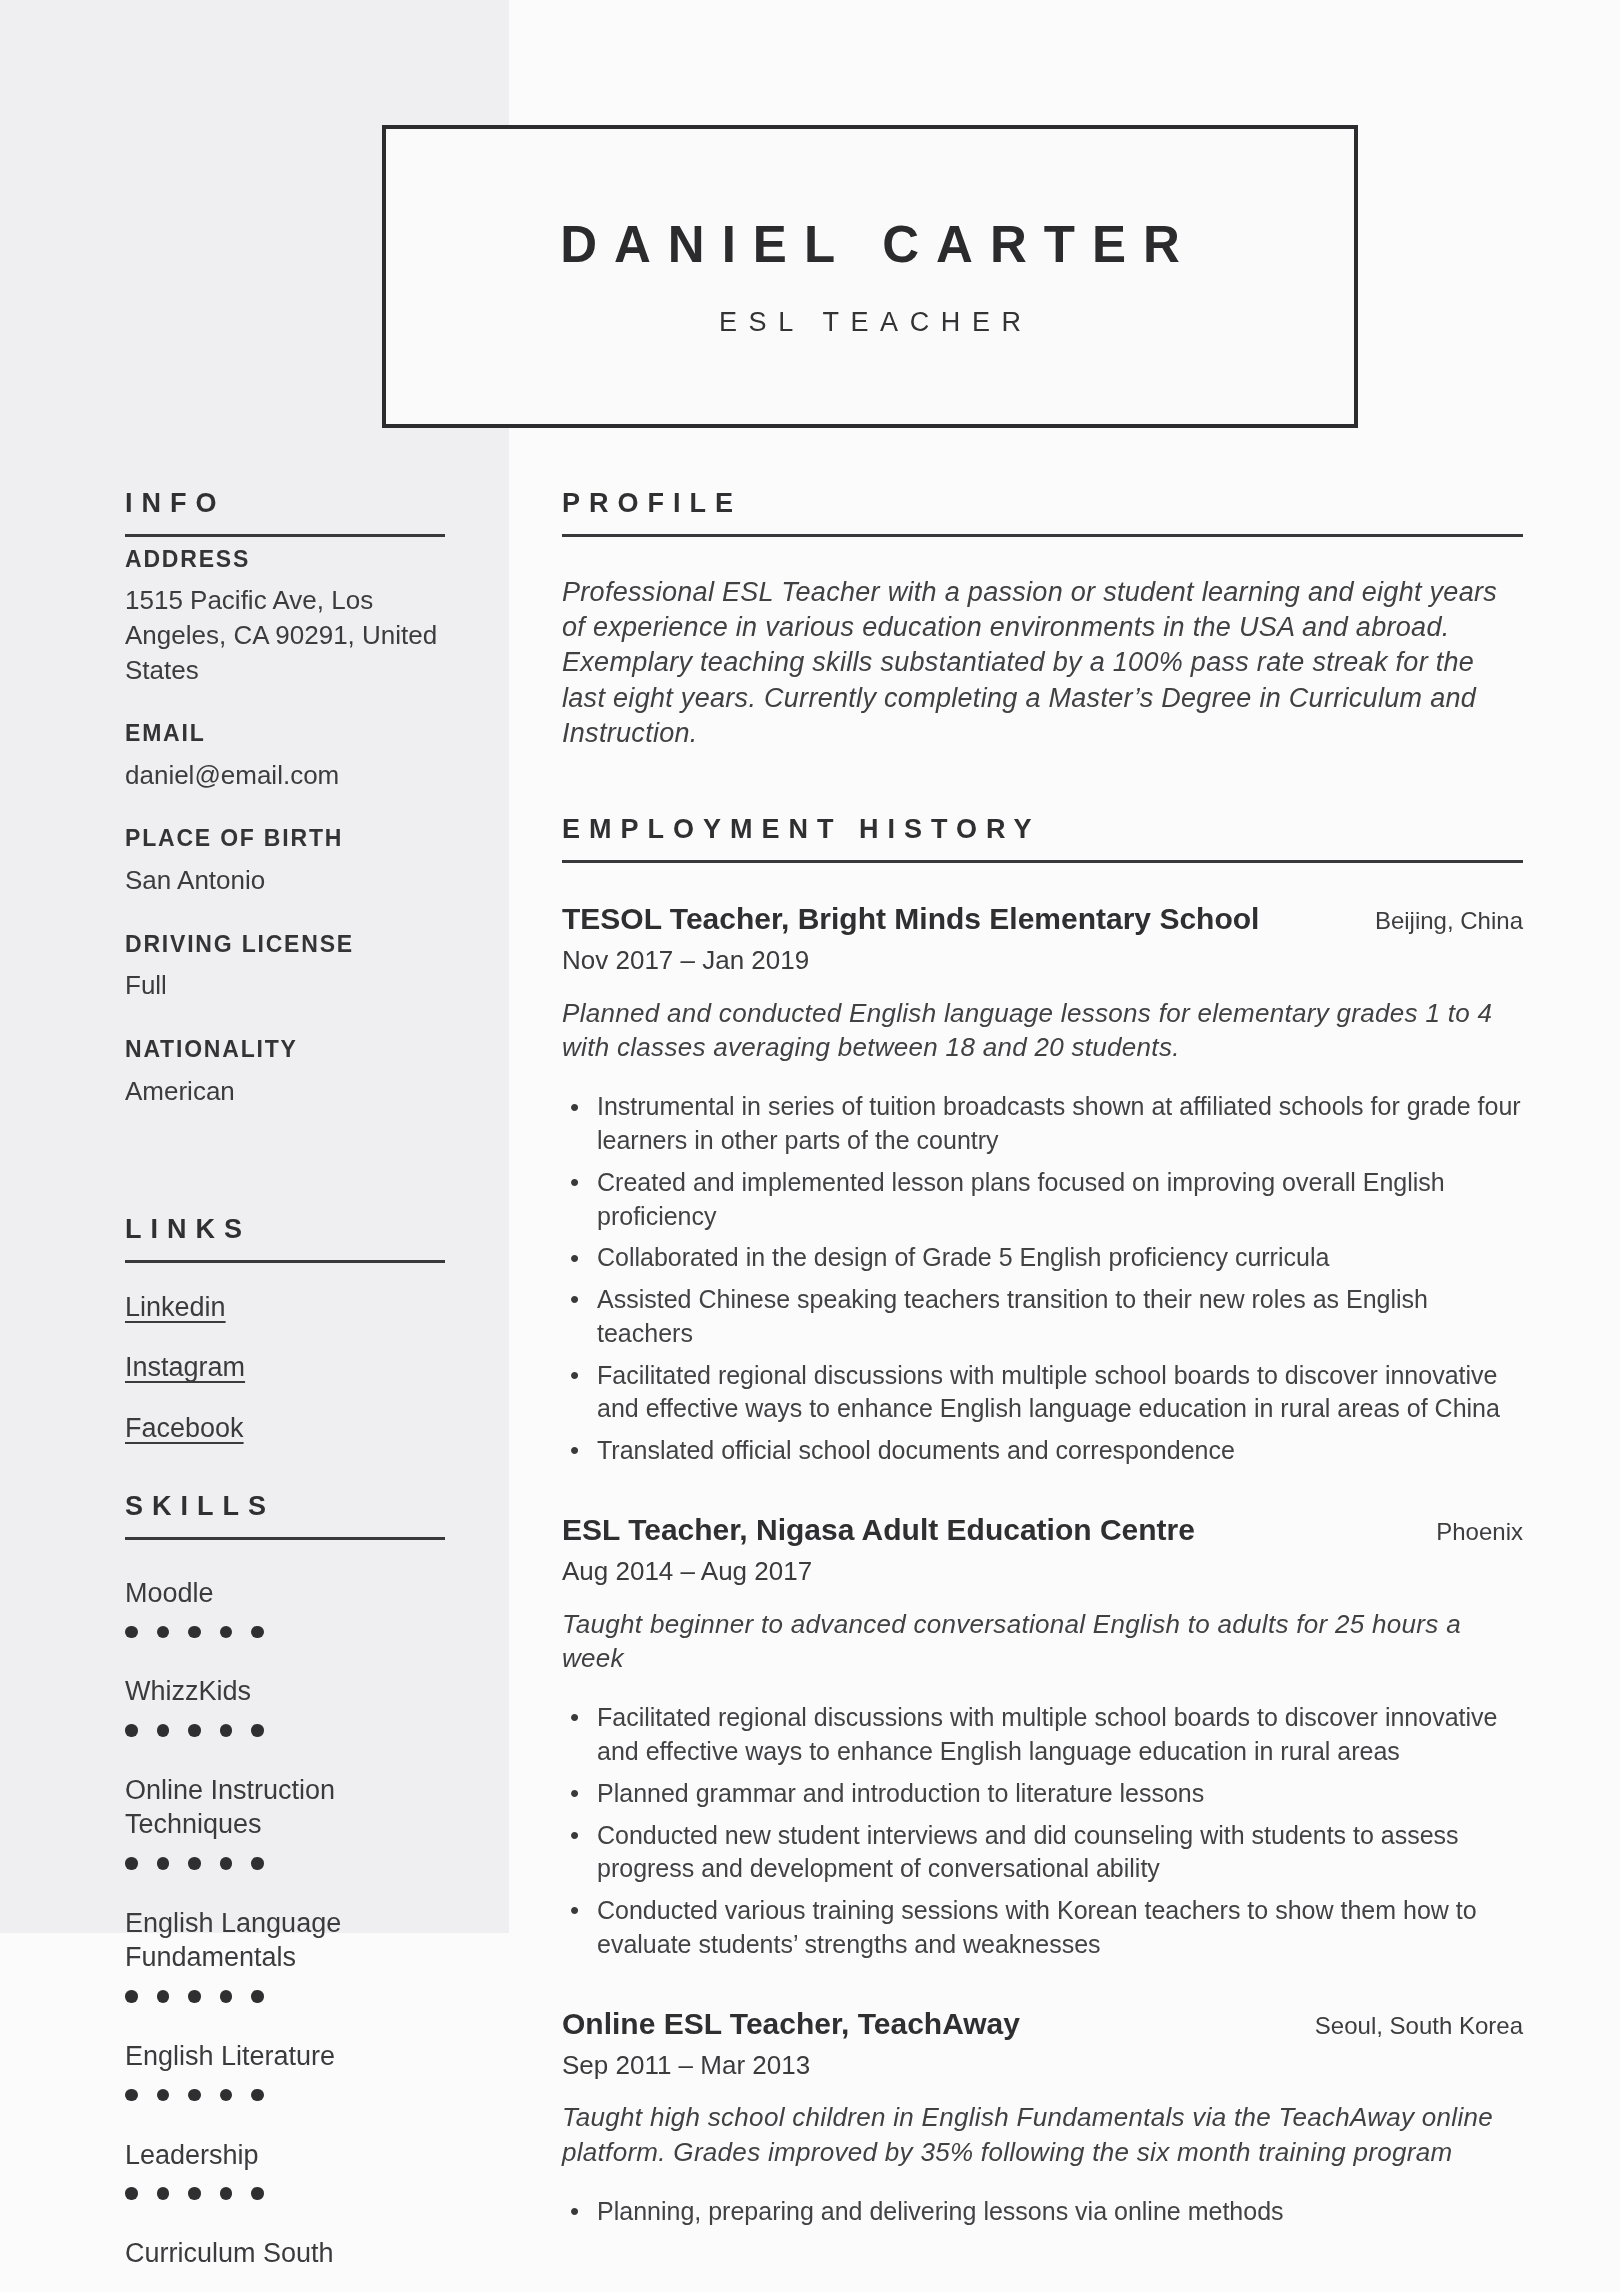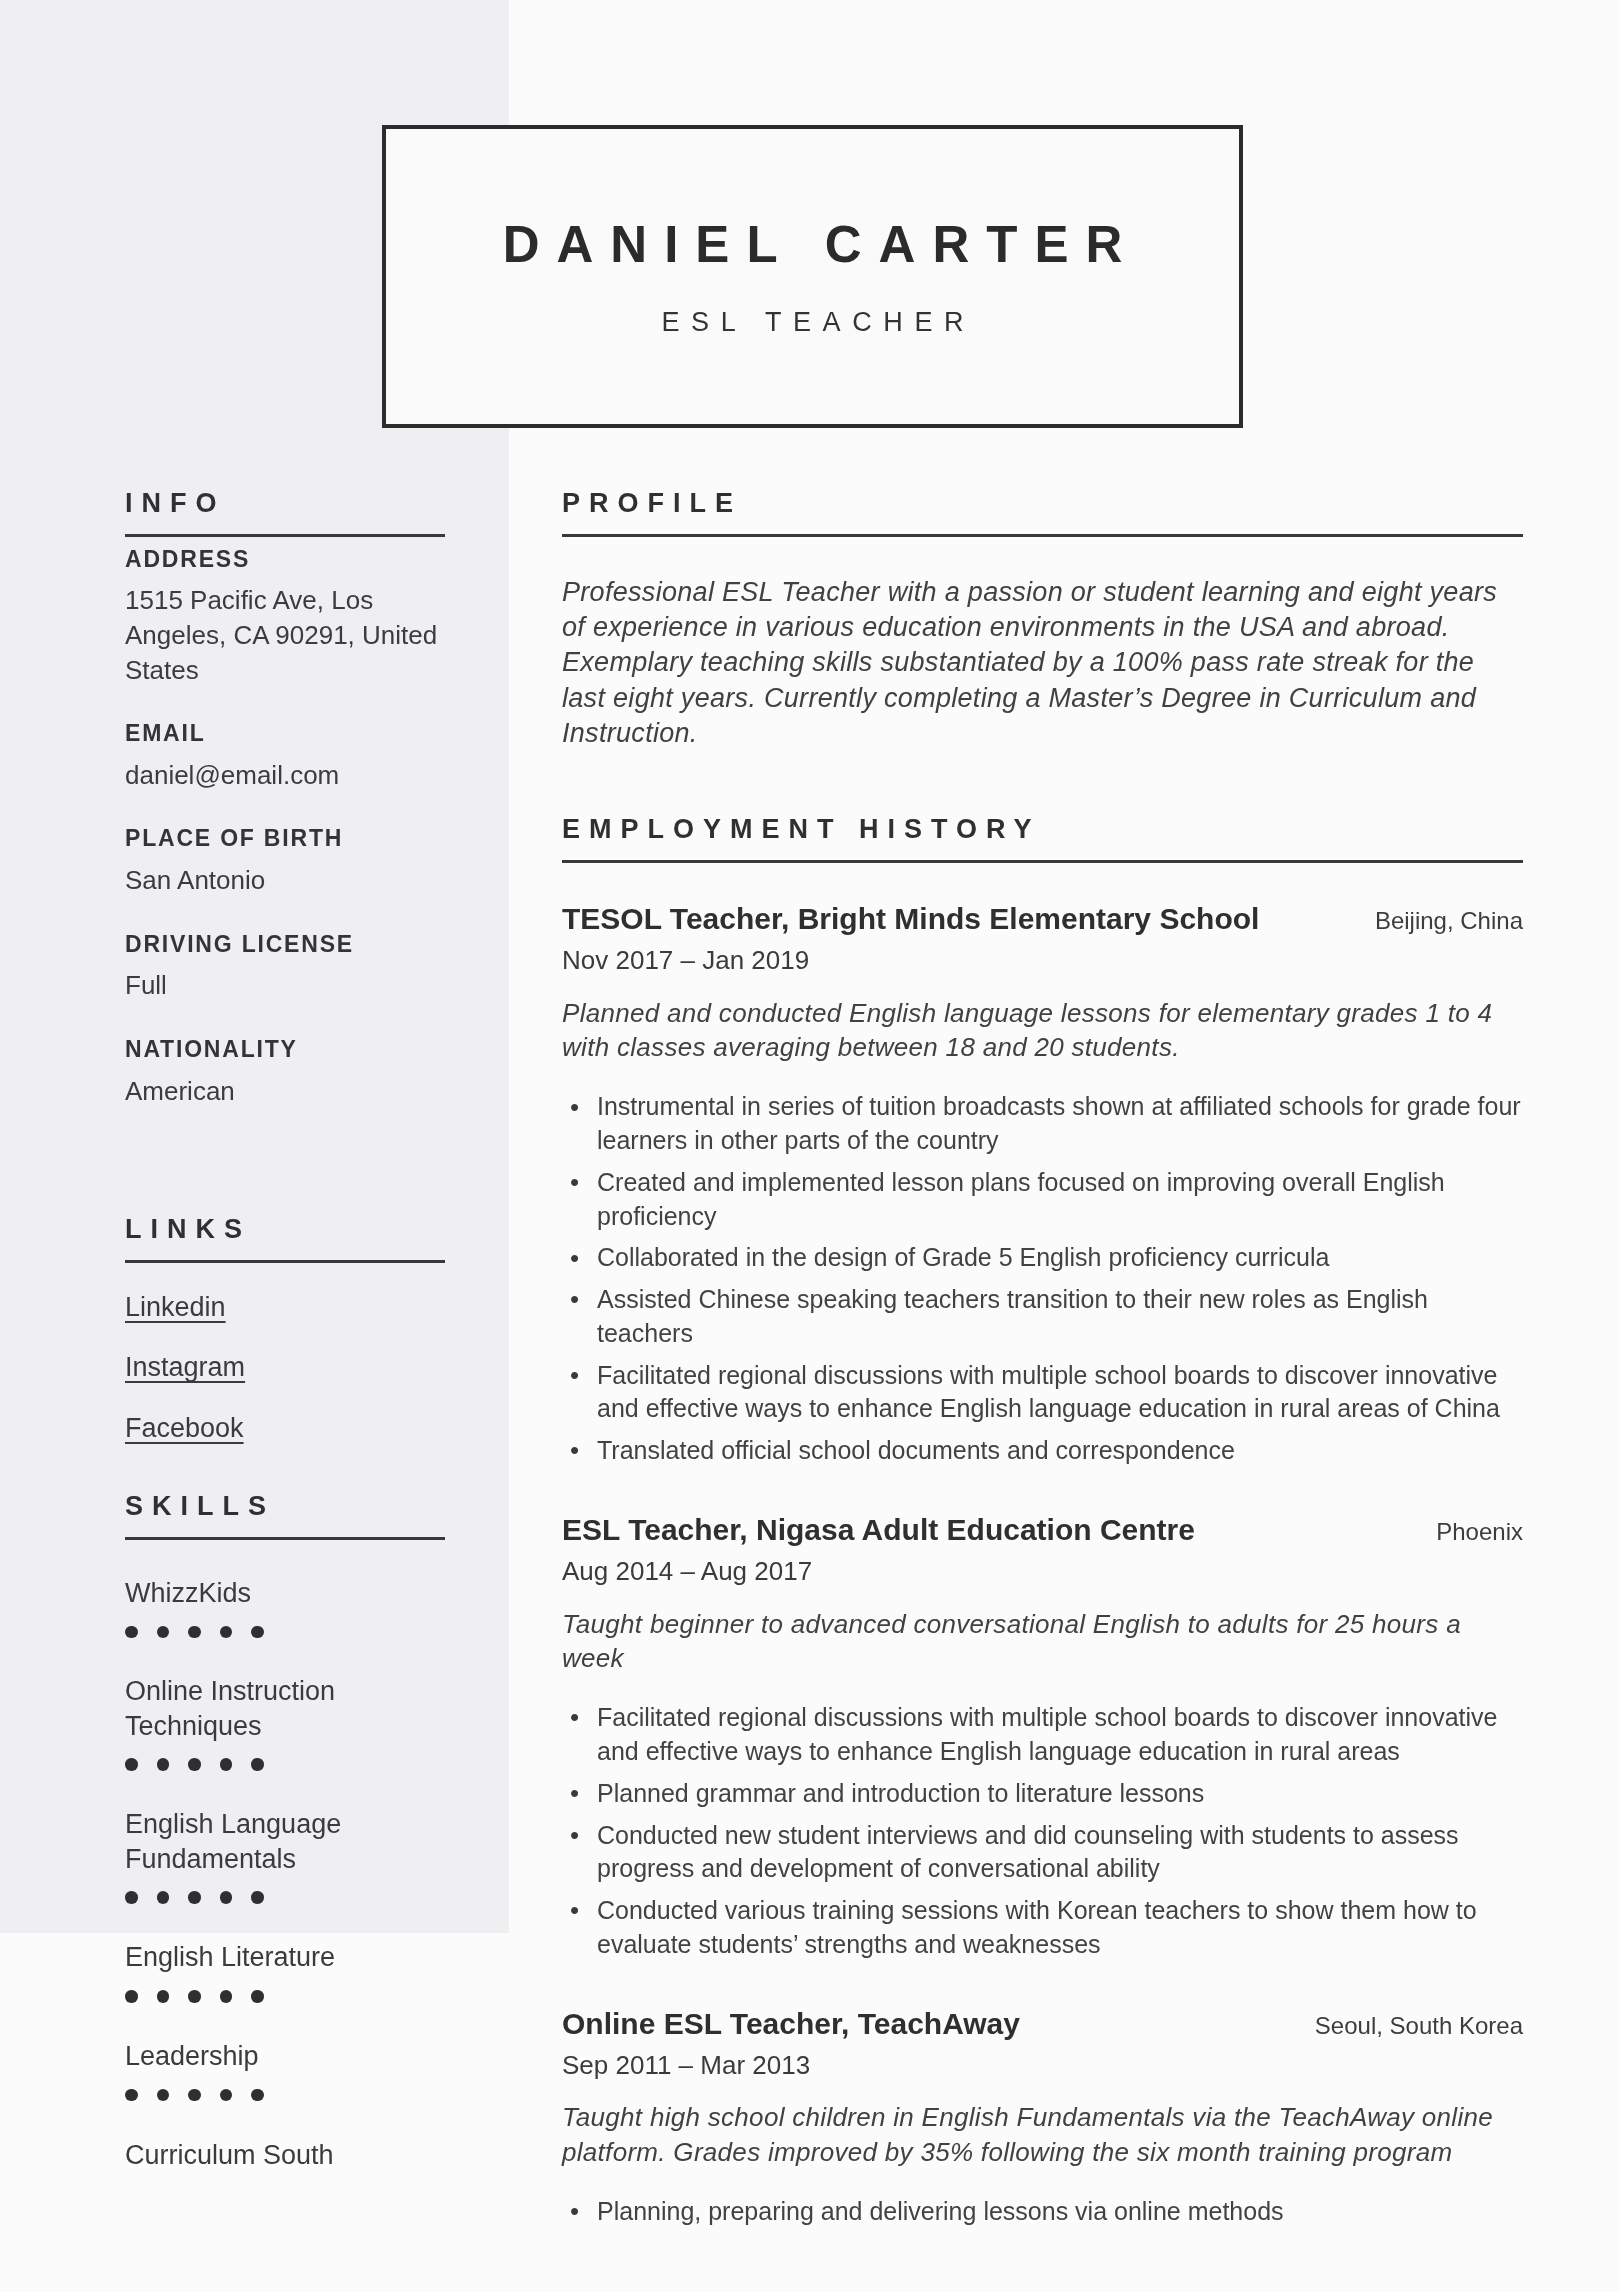--- a/index.html
+++ b/index.html
@@ -43,21 +43,21 @@
   .skill-item { margin-bottom:36px; }
   .skill-name { font-size:27px; line-height:1.27; color:#3b3b3d; }
   .skill-dots { margin-top:15px; height:13.4px; }
   .dot {
     display:inline-block; width:12.5px; height:12.5px; border-radius:50%;
     background:#2f2f31; margin-right:19px;
   }
   
   .header-box {
     position:absolute; left:382px; top:125px;
-    width:861px; height:303px;
+    width:976px; height:303px;
     background:#fafafa;
     border:4.5px solid #2c2c2e;
     display:flex; flex-direction:column; align-items:center; justify-content:center;
     z-index:3;
   }
   .person-name {
     font-size:51px; font-weight:bold; letter-spacing:17px;
     color:#2b2b2d; white-space:nowrap; text-indent:17px;
   }
   .person-role {
@@ -139,20 +139,24 @@
             <a class="link-item">Linkedin</a>
             <a class="link-item">Instagram</a>
             <a class="link-item">Facebook</a>
           </div>
       </section>
 
       <section class="skills-section">
         <div class="section-heading">SKILLS</div>
         <div class="rule"></div>
         <div class="skills-list">
+            <div class="skill-item">
+    <div class="skill-name">Moodle</div>
+    <div class="skill-dots"><span class="dot"></span><span class="dot"></span><span class="dot"></span><span class="dot"></span><span class="dot"></span></div>
+  </div>
             <div class="skill-item">
     <div class="skill-name">WhizzKids</div>
     <div class="skill-dots"><span class="dot"></span><span class="dot"></span><span class="dot"></span><span class="dot"></span><span class="dot"></span></div>
   </div>
             <div class="skill-item">
     <div class="skill-name">Online Instruction Techniques</div>
     <div class="skill-dots"><span class="dot"></span><span class="dot"></span><span class="dot"></span><span class="dot"></span><span class="dot"></span></div>
   </div>
             <div class="skill-item">
     <div class="skill-name">English Language Fundamentals</div>

